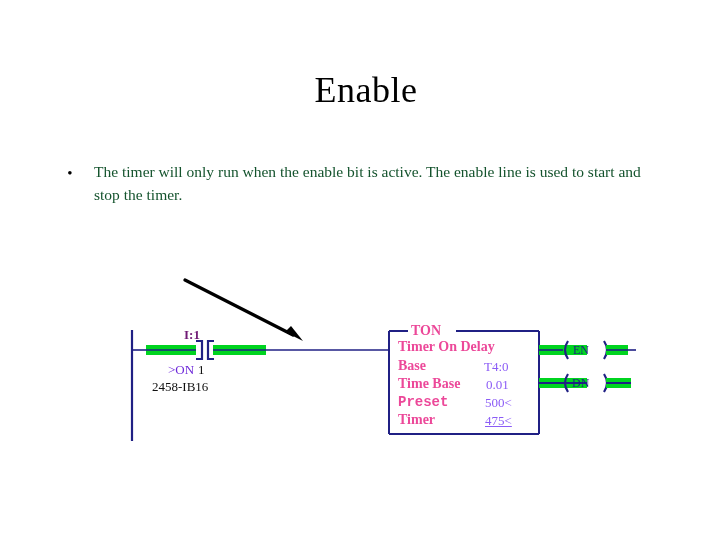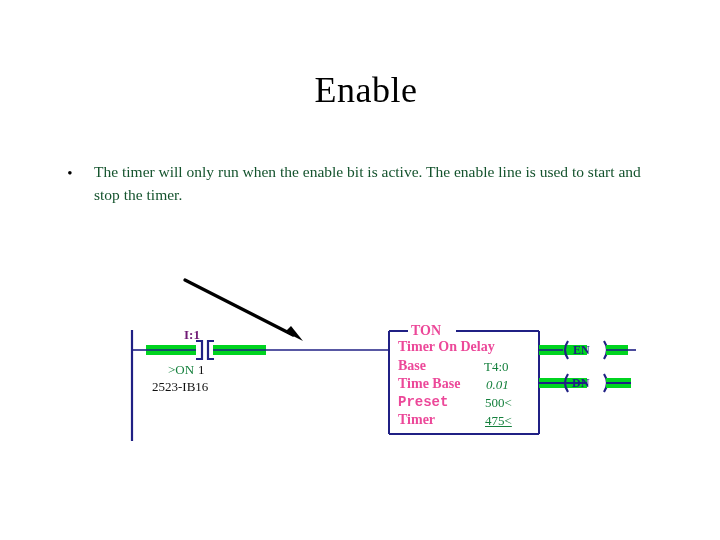--- a/index.html
+++ b/index.html
@@ -42,25 +42,25 @@
 
   
   .ladder{position:absolute;left:110px;top:315px;width:520px;height:140px;}
   .ladder svg{position:absolute;left:0;top:0;}
   .lbl{
     position:absolute;white-space:nowrap;
     font-family:"Liberation Serif","DejaVu Serif",serif;
     font-size:13px;line-height:15px;
   }
   .lbl-black{color:#701a75;}
-  .lbl-red{color:#15803d;}
+  .lbl-red{color:#6d28d9;}
   .lbl-blk-plain{color:#101010;}
-  .lbl-val{color:#15803d;}
+  .lbl-val{color:#8b5cf6;}
   .coil-txt{
-    position:absolute;color:#202084;font-weight:bold;
+    position:absolute;color:#202084;font-weight:normal;
     font-family:"Liberation Serif","DejaVu Serif",serif;
     font-size:12px;line-height:14px;white-space:nowrap;
   }
   .ton-txt{
     position:absolute;color:#ec4899;font-weight:bold;
     font-family:"Liberation Serif","DejaVu Serif",serif;
     font-size:14px;line-height:14px;white-space:nowrap;
   }
 </style>
 </head>
@@ -117,31 +117,31 @@
       <path d="M 488 59 Q 494 68 488 77" fill="none" stroke="#202084" stroke-width="2.2"></path>
       <rect x="490" y="63" width="25" height="10" fill="#00d420"></rect>
       <line x1="490" y1="68" x2="515" y2="68" stroke="#202084" stroke-width="2"></line>
     </svg>
 
     <div class="lbl lbl-black" style="left:68px;top:12px;font-weight:bold;">I:1</div>
 
     <div class="lbl lbl-red" style="left:52px;top:47px;">&gt;ON</div>
     <div class="lbl lbl-blk-plain" style="left:82px;top:47px;">1</div>
 
-    <div class="lbl lbl-blk-plain" style="left:36px;top:64px;">2523-IB16</div>
+    <div class="lbl lbl-blk-plain" style="left:36px;top:64px;">2458-IB16</div>
 
     <div class="ton-txt" style="left:295px;top:9px;">TON</div>
 
     <div class="ton-txt" style="left:282px;top:25px;">Timer On Delay</div>
 
     <div class="ton-txt" style="left:282px;top:44px;">Base</div>
     <div class="lbl lbl-val" style="left:368px;top:44px;">T4:0</div>
 
     <div class="ton-txt" style="left:282px;top:62px;">Time Base</div>
-    <div class="lbl lbl-val" style="left:370px;top:62px;font-style:italic;">0.01</div>
+    <div class="lbl lbl-val" style="left:370px;top:62px;">0.01</div>
 
     <div class="ton-txt" style="left:282px;top:80px;font-family:Liberation Mono, monospace;">Preset</div>
     <div class="lbl lbl-val" style="left:369px;top:80px;">500&lt;</div>
 
     <div class="ton-txt" style="left:282px;top:98px;">Timer</div>
     <div class="lbl lbl-val" style="left:369px;top:98px;text-decoration:underline;">475&lt;</div>
 
     <div class="coil-txt" style="left:457px;top:28px;">EN</div>
     <div class="coil-txt" style="left:456px;top:61px;">DN</div>
 

